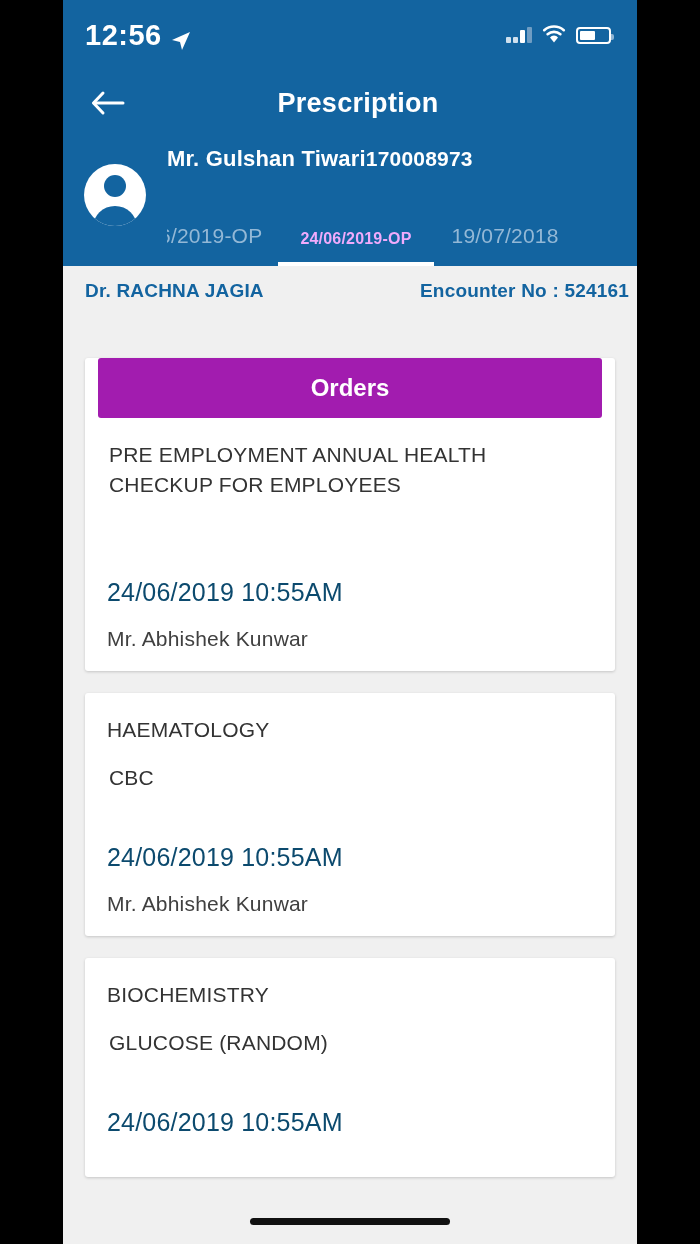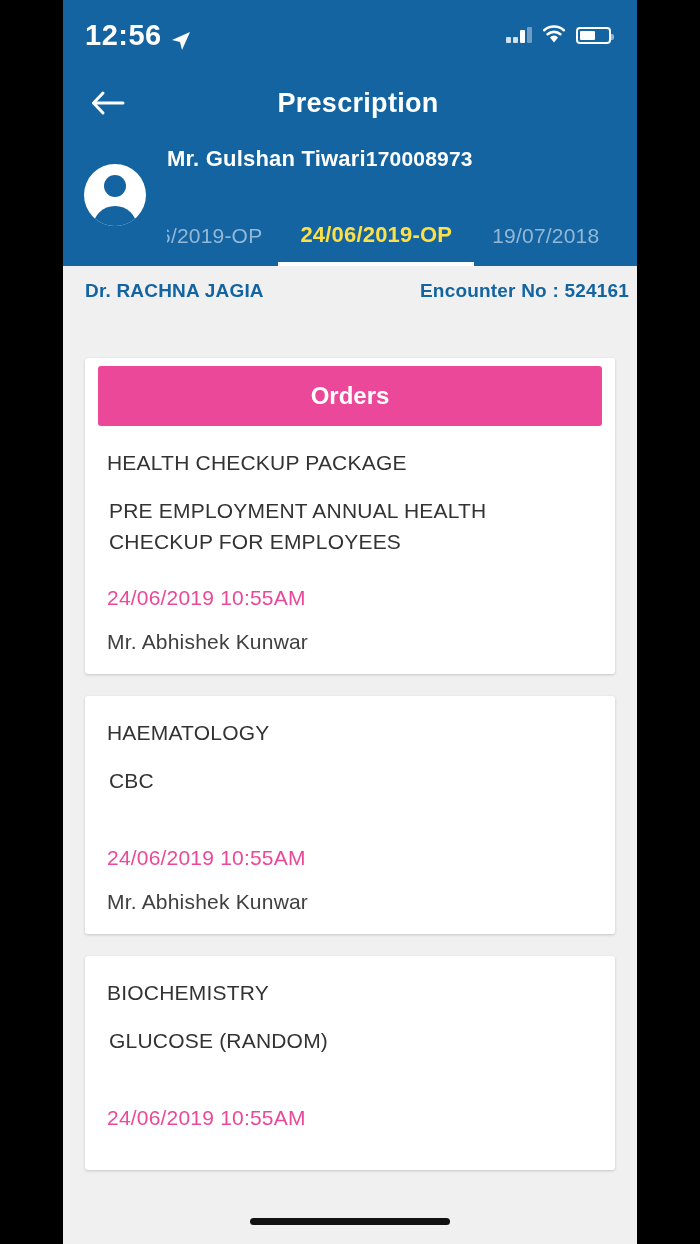--- a/index.html
+++ b/index.html
@@ -168,25 +168,25 @@
     font-size: 21px;
     color: #93b8d6;
     padding: 6px 16px 14px 0;
     border-bottom: 4px solid transparent;
     letter-spacing: .2px;
   }
   .visit-tab.partial-left {
     margin-left: -8px;
   }
   .visit-tab.active {
-    color: #fde047;
+    color: #f0abfc;
     font-weight: 600;
     border-bottom-color: #fff;
     padding: 6px 22px 14px 22px;
-    font-size: 22px;
+    font-size: 16px;
   }
   .visit-tab.trailing {
     padding-left: 18px;
     margin-top: 36px;
   }
 
   
   .doctor-bar {
     background: #f0f0f0;
     display: flex;
@@ -207,47 +207,47 @@
     overflow: hidden;
   }
   .card {
     background: #fff;
     border-radius: 3px;
     box-shadow: 0 1px 3px rgba(0,0,0,.18);
     margin-bottom: 22px;
     overflow: hidden;
   }
   .card-header {
-    background: #ec4899;
+    background: #a21caf;
     color: #fff;
     text-align: center;
     font-size: 24px;
     font-weight: 700;
     padding: 16px 0;
-    margin: 8px 13px 0 13px;
+    margin: 0 13px 0 13px;
     border-radius: 3px;
   }
   .card-body {
     padding: 22px 22px 0 22px;
     min-height: 150px;
   }
   .order-line {
     font-size: 21px;
     color: #333;
     line-height: 1.45;
     letter-spacing: .2px;
     margin-bottom: 18px;
   }
   .order-line.sub { margin-bottom: 0; padding-left: 2px; }
   .card-footer {
     padding: 0 22px 20px 22px;
   }
   .card-footer .dt {
-    font-size: 21px;
-    color: #ec4899;
+    font-size: 25px;
+    color: #0c4a6e;
     margin-bottom: 20px;
     letter-spacing: .2px;
   }
   .card-footer .by {
     font-size: 21px;
     color: #404040;
     letter-spacing: .2px;
   }
   .card.first .card-body { min-height: 160px; }
   .card.spacer-tall .card-body { min-height: 150px; }
@@ -335,21 +335,20 @@
   <div class="doctor-bar">
     <span>Dr. RACHNA JAGIA</span>
     <span>Encounter No : 524161</span>
   </div>
 
   <div class="content">
 
     <div class="card first">
       <div class="card-header">Orders</div>
       <div class="card-body">
-        <div class="order-line">HEALTH CHECKUP PACKAGE</div>
         <div class="order-line sub">PRE EMPLOYMENT ANNUAL HEALTH CHECKUP FOR EMPLOYEES</div>
       </div>
       <div class="card-footer">
         <div class="dt">24/06/2019 10:55AM</div>
         <div class="by">Mr. Abhishek  Kunwar</div>
       </div>
     </div>
 
     <div class="card spacer-tall">
       <div class="card-body">

